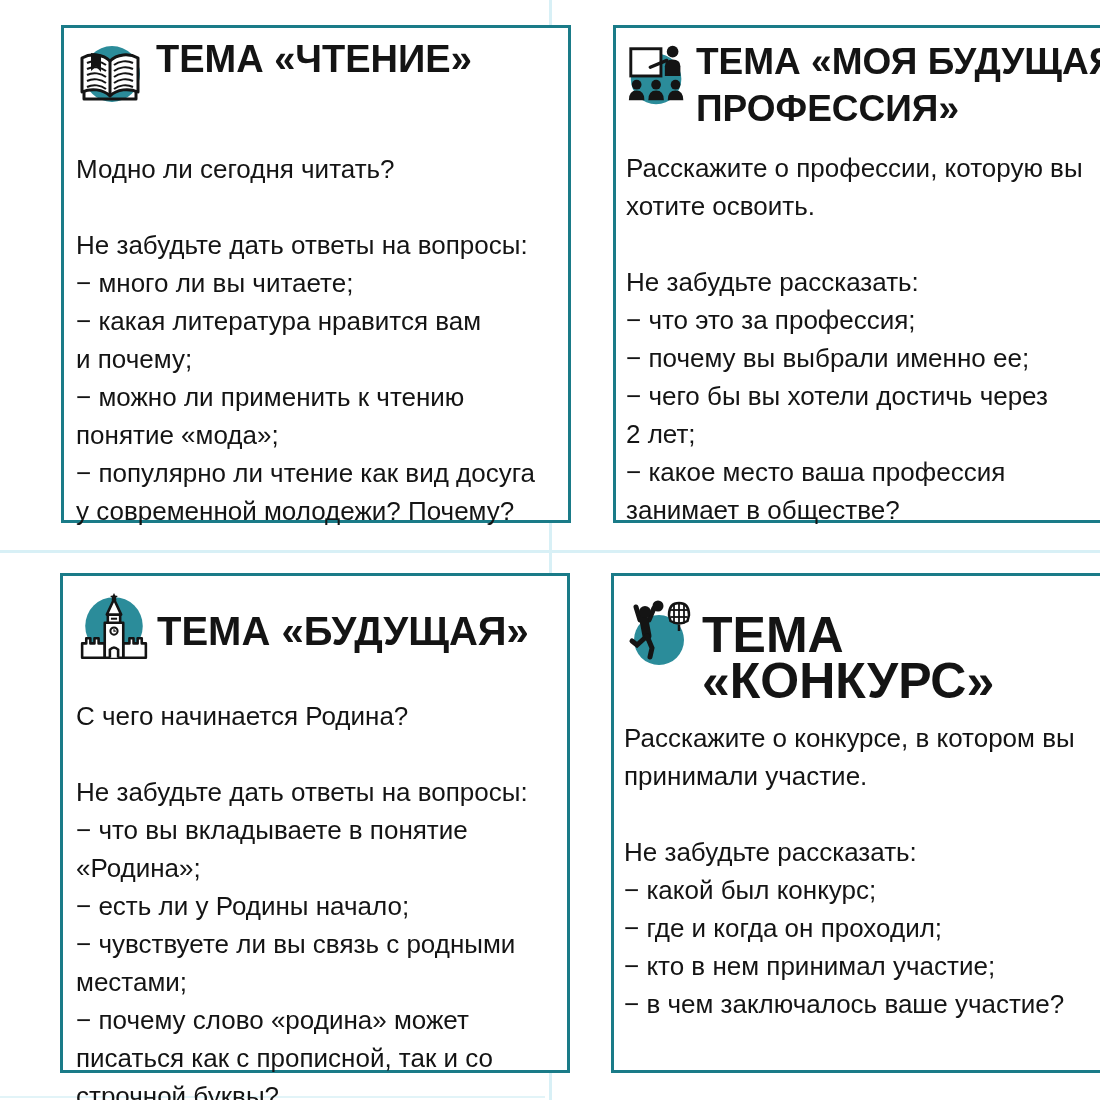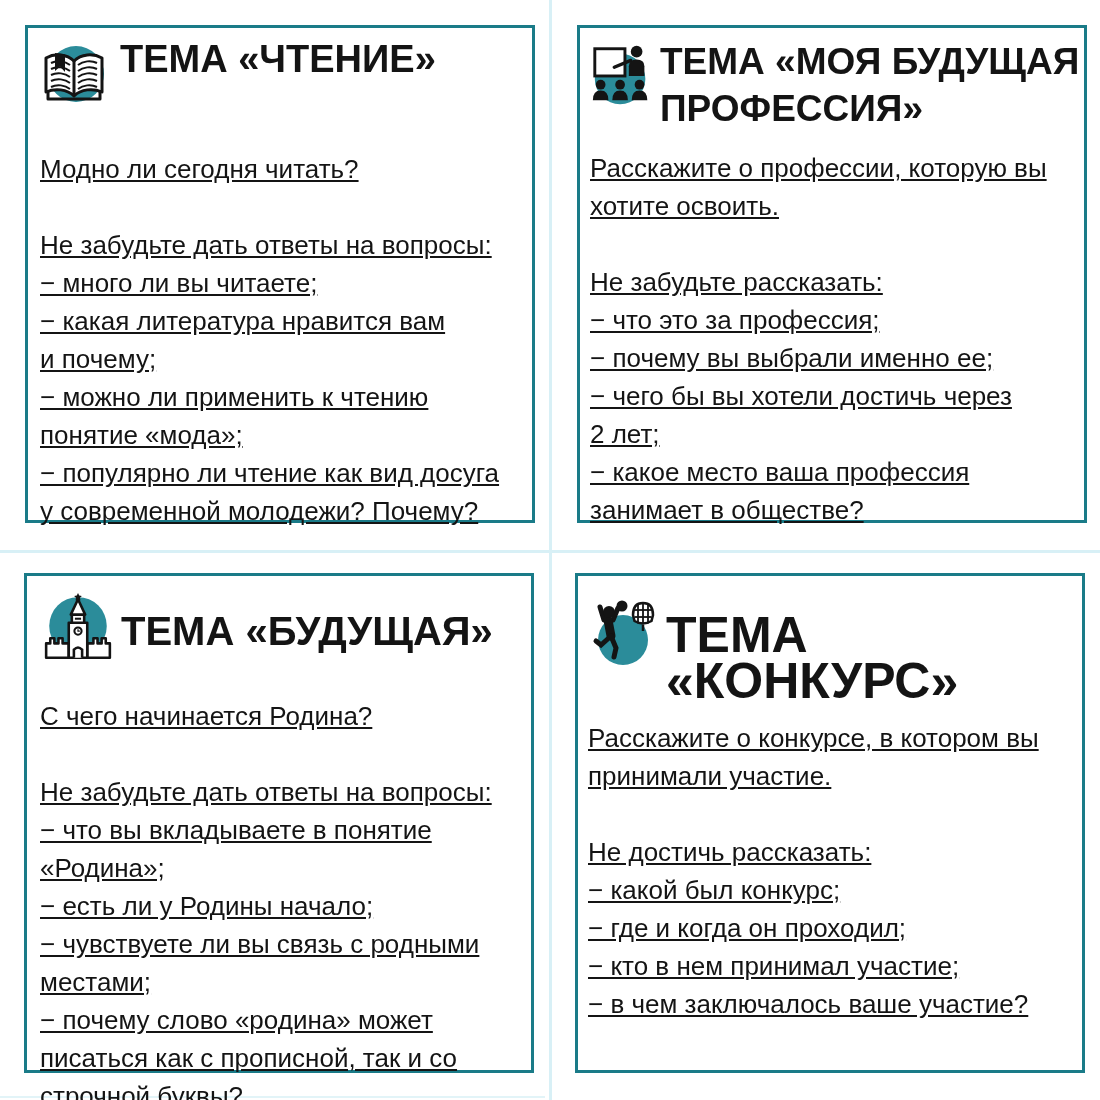--- a/index.html
+++ b/index.html
@@ -20,20 +20,21 @@
   .divider-v{left:549px;top:0;width:3px;height:1100px;}
   .divider-h{left:0;top:550px;width:1100px;height:3px;}
   .divider-b{left:0;top:1096px;width:545px;height:2px;opacity:.75;}
 
   .card{
     position:absolute;
     width:510px;height:498px;
     border:3px solid var(--border-teal);
     background:#fff;
     box-sizing:border-box;
+    margin-left:36px;
   }
   #card-reading{left:25px;top:25px;}
   #card-profession{left:577px;top:25px;}
   #card-motherland{left:24px;top:573px;height:500px;}
   #card-contest{left:575px;top:573px;height:500px;}
 
   .icon{position:absolute;display:block;width:72px;height:72px;}
   .icon svg{display:block;width:100%;height:100%;}
   .cfill{fill:var(--accent-teal);}
 
@@ -43,21 +44,20 @@
     font-size:38px;line-height:46px;
     letter-spacing:0;
     white-space:pre-line;
     color:var(--ink);
   }
   .card-body{
     position:absolute;
     font-size:26px;line-height:38px;
     white-space:pre;
     color:var(--ink);
-    text-decoration:underline;
   }
 
   #card-reading .icon{left:10px;top:13px;}
   #card-reading .card-title{left:92px;top:8px;}
   #card-reading .card-body{left:12px;top:122px;}
 
   #card-profession .icon{left:8px;top:12px;width:70px;height:70px;}
   #card-profession .card-title{left:80px;top:10px;font-size:37px;line-height:47px;}
   #card-profession .card-body{left:10px;top:121px;}
 
@@ -201,20 +201,20 @@
           <path d="M45.5 12 L64.5 12"></path>
             <path d="M46.5 19 L63.5 19"></path>
         </g>
         <path d="M55 27 L55 33" stroke="#141414" stroke-width="2.5"></path>
       </svg>
     </span>
     <h2 class="card-title">ТЕМА «КОНКУРС»</h2>
     <div class="card-body">Расскажите о конкурсе, в котором вы
 принимали участие.
 
-Не достичь рассказать:
+Не забудьте рассказать:
 − какой был конкурс;
 − где и когда он проходил;
 − кто в нем принимал участие;
 − в чем заключалось ваше участие?</div>
   </section>
 
 </div>
 
 </body></html>

